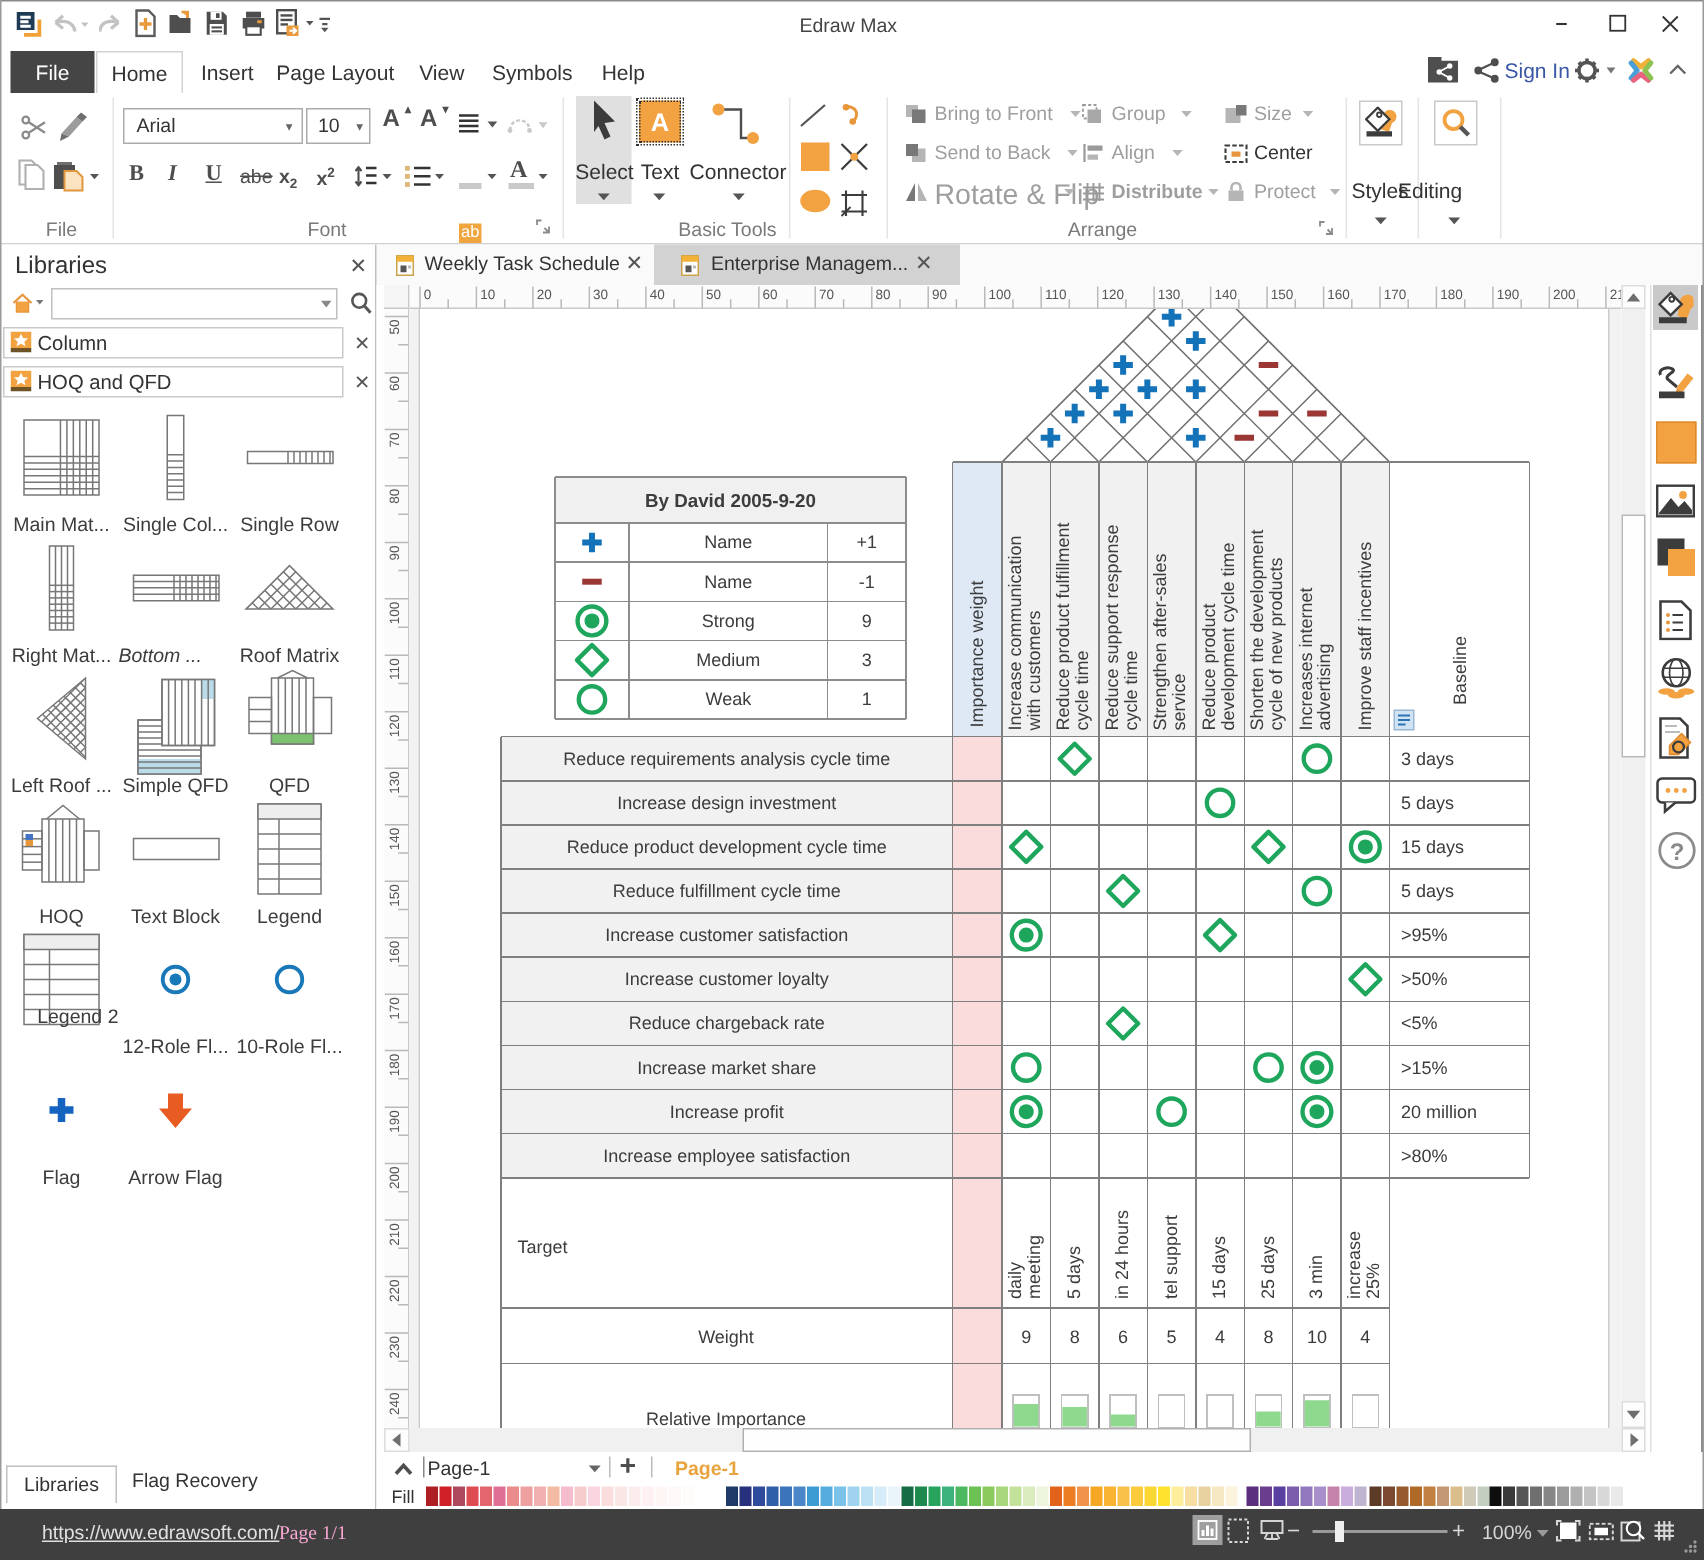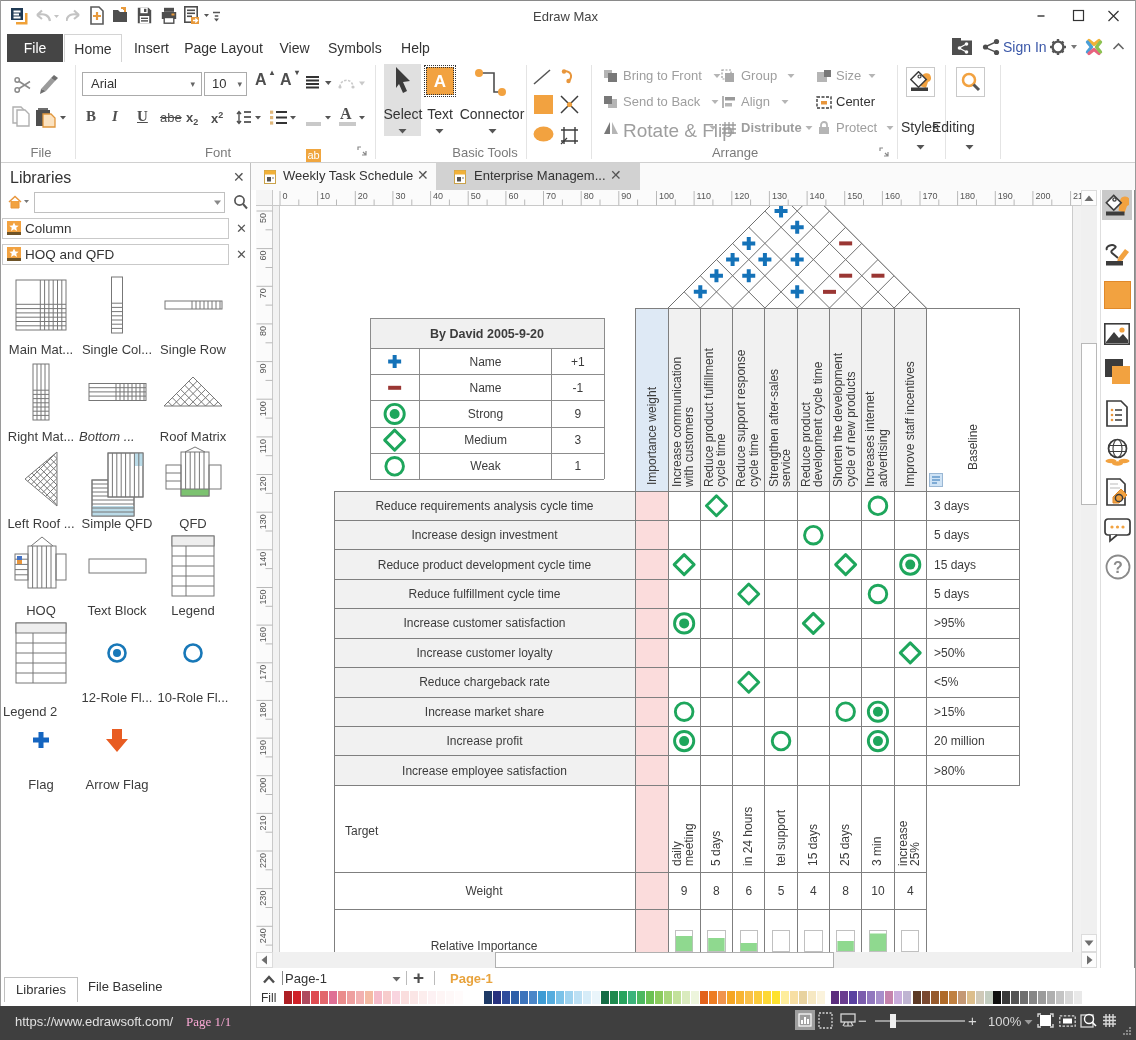--- a/index.html
+++ b/index.html
@@ -517,27 +517,27 @@
 <div class="abs" style="left:155px;top:179px;width:76px;text-align:center;font-size:13px;color:#3c3c3c;white-space:nowrap;">Single Row</div>
 <div class="abs" style="left:3px;top:266px;width:76px;text-align:center;font-size:13px;color:#3c3c3c;white-space:nowrap;">Right Mat...</div>
 <div class="abs" style="left:79px;top:266px;width:76px;font-size:13px;color:#3c3c3c;white-space:nowrap;font-style:italic;">Bottom ...</div>
 <div class="abs" style="left:155px;top:266px;width:76px;text-align:center;font-size:13px;color:#3c3c3c;white-space:nowrap;">Roof Matrix</div>
 <div class="abs" style="left:3px;top:353px;width:76px;text-align:center;font-size:13px;color:#3c3c3c;white-space:nowrap;">Left Roof ...</div>
 <div class="abs" style="left:79px;top:353px;width:76px;text-align:center;font-size:13px;color:#3c3c3c;white-space:nowrap;">Simple QFD</div>
 <div class="abs" style="left:155px;top:353px;width:76px;text-align:center;font-size:13px;color:#3c3c3c;white-space:nowrap;">QFD</div>
 <div class="abs" style="left:3px;top:440px;width:76px;text-align:center;font-size:13px;color:#3c3c3c;white-space:nowrap;">HOQ</div>
 <div class="abs" style="left:79px;top:440px;width:76px;text-align:center;font-size:13px;color:#3c3c3c;white-space:nowrap;">Text Block</div>
 <div class="abs" style="left:155px;top:440px;width:76px;text-align:center;font-size:13px;color:#3c3c3c;white-space:nowrap;">Legend</div>
-<div class="abs" style="left:3px;top:541px;width:76px;text-align:left;font-size:13px;color:#3c3c3c;white-space:nowrap;">Legend 2</div>
+<div class="abs" style="left:3px;top:507px;width:76px;text-align:right;font-size:13px;color:#3c3c3c;white-space:nowrap;">Legend 2</div>
 <div class="abs" style="left:79px;top:527px;width:76px;text-align:center;font-size:13px;color:#3c3c3c;white-space:nowrap;">12-Role Fl...</div>
 <div class="abs" style="left:155px;top:527px;width:76px;text-align:center;font-size:13px;color:#3c3c3c;white-space:nowrap;">10-Role Fl...</div>
 <div class="abs" style="left:3px;top:614px;width:76px;text-align:center;font-size:13px;color:#3c3c3c;white-space:nowrap;">Flag</div>
 <div class="abs" style="left:79px;top:614px;width:76px;text-align:center;font-size:13px;color:#3c3c3c;white-space:nowrap;">Arrow Flag</div>
 <div class="abs" style="left:4px;top:814px;width:74px;height:25px;background:#fff;border:1px solid #c0c0c0;border-bottom:none;font-size:13px;color:#333;text-align:center;line-height:24px;">Libraries</div>
-<div class="abs" style="left:88px;top:816px;font-size:13px;color:#333;">File Baseline</div>
+<div class="abs" style="left:88px;top:816px;font-size:13px;color:#333;">Flag Recovery</div>
 </div>
 <div class="abs" style="left:251px;top:190px;width:849px;height:780px;background:#fff;"></div>
 <div class="abs" style="left:256px;top:190px;width:17px;height:16px;background:#f5f5f5;border-right:1px solid #c9c9c9;border-bottom:1px solid #c9c9c9;"></div>
 <svg class="abs" style="left:273px;top:190px" width="808" height="16" viewBox="273 190 808 16">
     <rect x="273" y="190" width="808" height="16" fill="#fbfbfb"></rect>
     <path d="M273 205.5 H1081" stroke="#c9c9c9" stroke-width="1"></path>
     <path d="M280.0 191 V205.5 M298.8 199.5 V205.5 M317.6 191 V205.5 M336.5 199.5 V205.5 M355.3 191 V205.5 M374.1 199.5 V205.5 M392.9 191 V205.5 M411.8 199.5 V205.5 M430.6 191 V205.5 M449.4 199.5 V205.5 M468.2 191 V205.5 M487.1 199.5 V205.5 M505.9 191 V205.5 M524.7 199.5 V205.5 M543.5 191 V205.5 M562.4 199.5 V205.5 M581.2 191 V205.5 M600.0 199.5 V205.5 M618.8 191 V205.5 M637.6 199.5 V205.5 M656.5 191 V205.5 M675.3 199.5 V205.5 M694.1 191 V205.5 M712.9 199.5 V205.5 M731.8 191 V205.5 M750.6 199.5 V205.5 M769.4 191 V205.5 M788.2 199.5 V205.5 M807.1 191 V205.5 M825.9 199.5 V205.5 M844.7 191 V205.5 M863.5 199.5 V205.5 M882.4 191 V205.5 M901.2 199.5 V205.5 M920.0 191 V205.5 M938.8 199.5 V205.5 M957.6 191 V205.5 M976.5 199.5 V205.5 M995.3 191 V205.5 M1014.1 199.5 V205.5 M1032.9 191 V205.5 M1051.8 199.5 V205.5 M1070.6 191 V205.5" stroke="#b9b9b9" stroke-width="1"></path>
     <text x="282.5" y="199" font-size="9" fill="#555">0</text>
     <text x="320.1" y="199" font-size="9" fill="#555">10</text>
     <text x="357.8" y="199" font-size="9" fill="#555">20</text>
@@ -927,21 +927,21 @@
 <div class="abs" style="left:760px;top:1px;width:8px;height:13px;background:#555555;"></div>
 <div class="abs" style="left:769px;top:1px;width:8px;height:13px;background:#6f6f6f;"></div>
 <div class="abs" style="left:778px;top:1px;width:8px;height:13px;background:#868686;"></div>
 <div class="abs" style="left:787px;top:1px;width:8px;height:13px;background:#9b9b9b;"></div>
 <div class="abs" style="left:796px;top:1px;width:8px;height:13px;background:#afafaf;"></div>
 <div class="abs" style="left:805px;top:1px;width:8px;height:13px;background:#c4c4c4;"></div>
 <div class="abs" style="left:814px;top:1px;width:8px;height:13px;background:#d8d8d8;"></div>
 <div class="abs" style="left:823px;top:1px;width:8px;height:13px;background:#e9e9e9;"></div>
 </div>
 <div class="abs" style="left:0;top:1006px;width:1136px;height:34px;background:#3f3f3f;color:#d8d8d8;">
-<div class="abs" style="left:15px;top:8px;font-size:13px;color:#e0e0e0;">https://www.edrawsoft.com/</div>
+<div class="abs" style="left:28px;top:8px;font-size:13px;text-decoration:underline;color:#e0e0e0;">https://www.edrawsoft.com/</div>
 <div class="abs" style="left:186px;top:8px;font-size:13px;color:#f9a8d4;font-family:Liberation Serif, serif;">Page 1/1</div>
 <div class="abs" style="left:795px;top:4px;width:20px;height:20px;background:#9e9e9e;"></div>
 <svg class="abs" style="left:798px;top:7px" width="14" height="14" viewBox="0 0 14 14">
 <rect x="1" y="1" width="12" height="12" fill="none" stroke="#fff" stroke-width="1.2"></rect>
 <rect x="3" y="7" width="2" height="4" fill="#fff"></rect>
       <rect x="6" y="4" width="2" height="7" fill="#fff"></rect>
       <rect x="9" y="6" width="2" height="5" fill="#fff"></rect>
 </svg>
 <svg class="abs" style="left:818px;top:6px" width="16" height="18" viewBox="0 0 16 18">
 <rect x="1" y="1" width="13" height="15" fill="none" stroke="#d8d8d8" stroke-width="1.3" stroke-dasharray="2 1.5"></rect>

